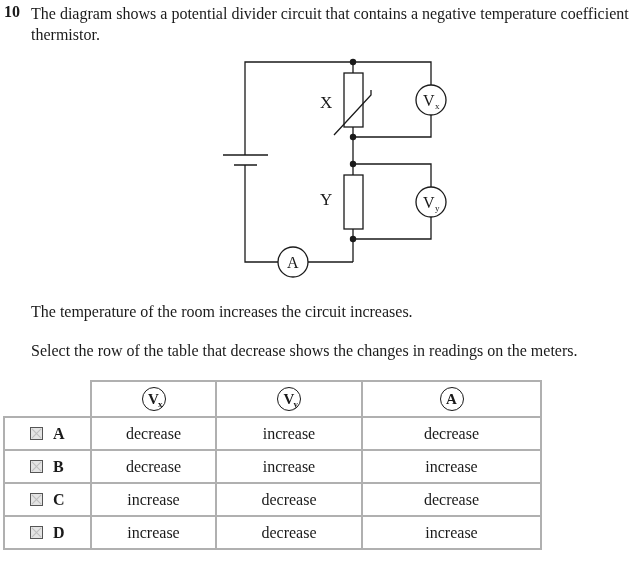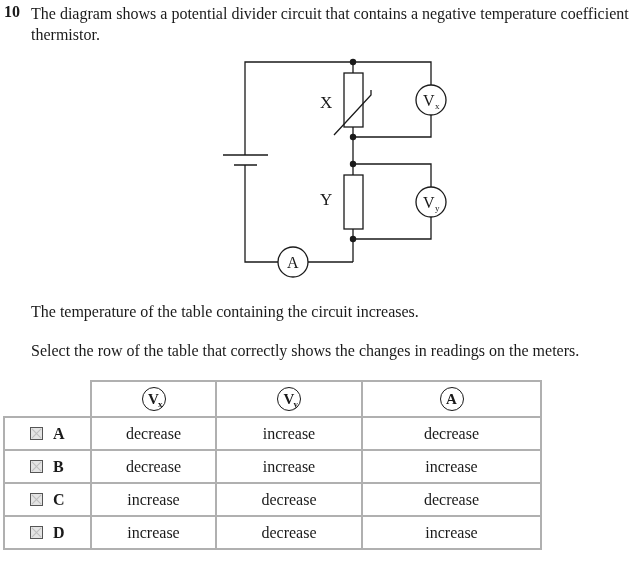--- a/index.html
+++ b/index.html
@@ -64,22 +64,22 @@
   </g>
   <text x="320" y="108" font-size="17">X</text>
   <text x="320" y="205" font-size="17">Y</text>
   <text x="423" y="106" font-size="16">V</text>
   <text x="435" y="109" font-size="9">x</text>
   <text x="423" y="208" font-size="16">V</text>
   <text x="435" y="211" font-size="9">y</text>
   <text x="287" y="268" font-size="16">A</text>
 </svg>
 
-<div class="para" style="top:303px">The temperature of the table containing the circuit increases.</div>
-<div class="para" style="top:342px">Select the row of the table that correctly shows the changes in readings on the meters.</div>
+<div class="para" style="top:303px">The temperature of the room increases the circuit increases.</div>
+<div class="para" style="top:342px">Select the row of the table that decrease shows the changes in readings on the meters.</div>
 
 <table class="answers">
   <tbody>
       <tr>
     <td class="blank" style="width:86px"></td>
     <td style="width:123px;height:34px">
       <span class="meter"><span>V</span><sub>x</sub></span>
     </td>
     <td style="width:144px">
       <span class="meter"><span>V</span><sub>y</sub></span>

